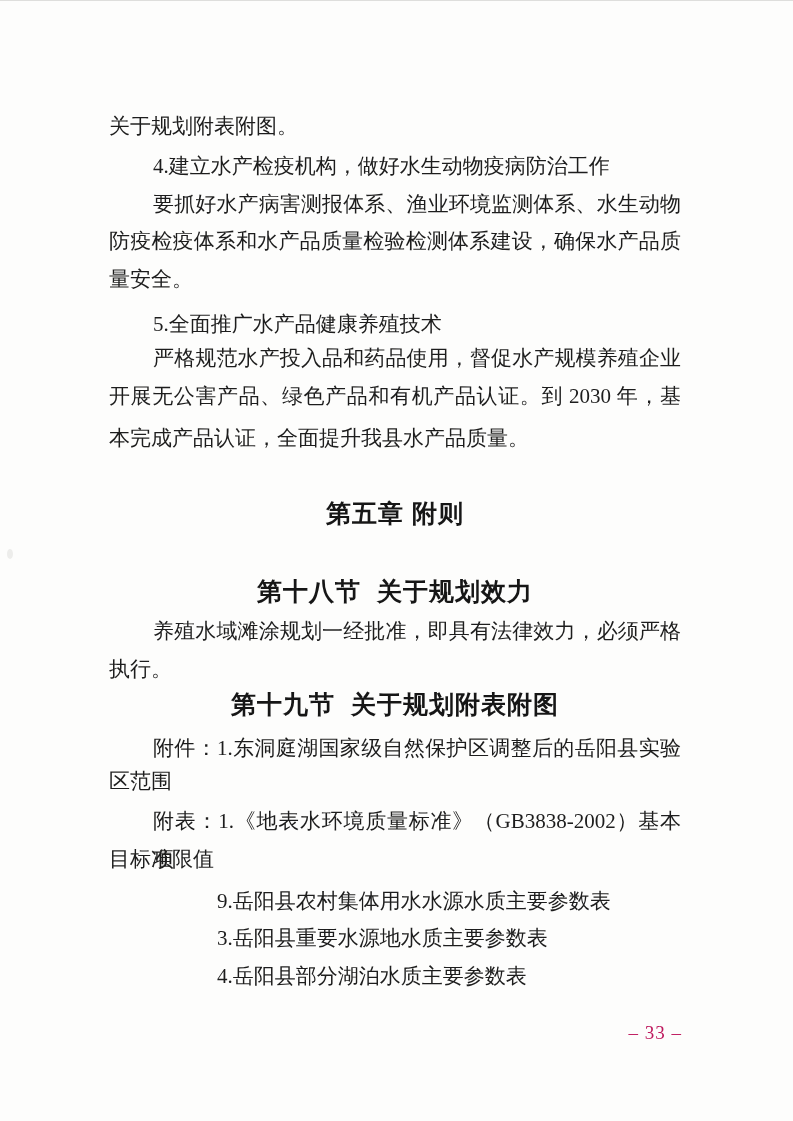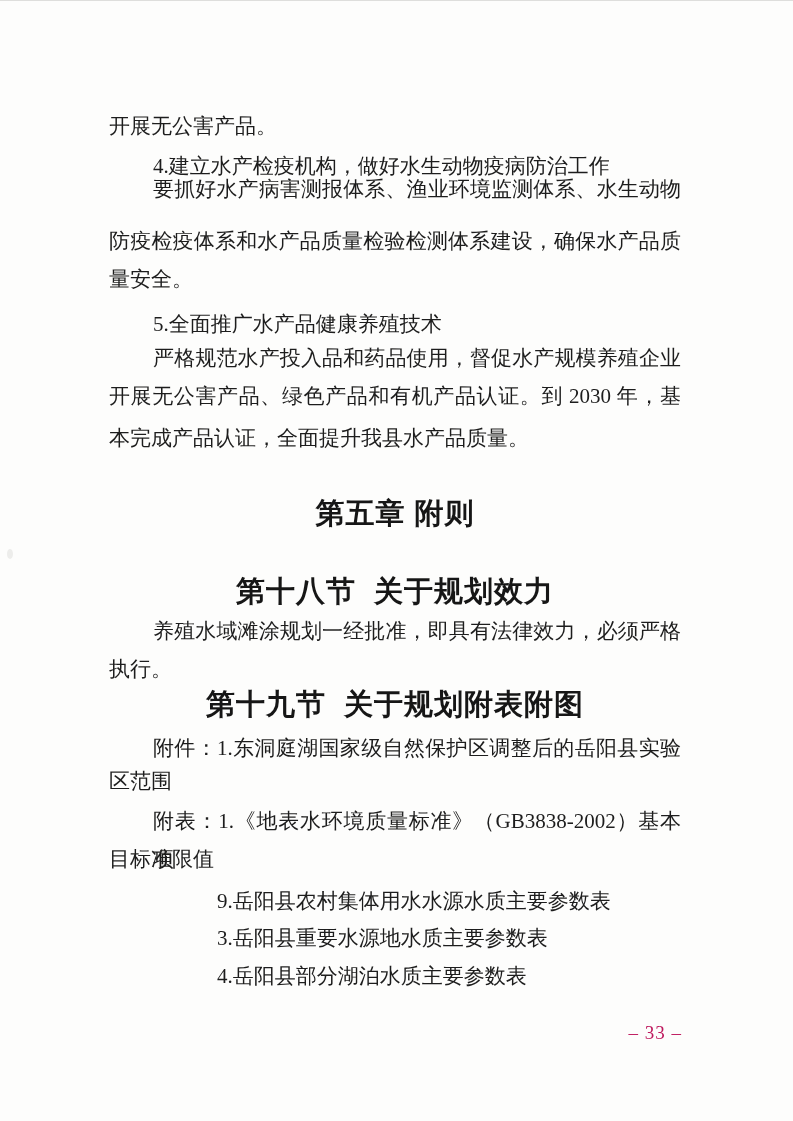--- a/index.html
+++ b/index.html
@@ -23,40 +23,40 @@
     position:absolute;left:109px;width:572px;
     font-size:21px;line-height:38px;
     white-space:pre-wrap;
     box-sizing:border-box;
   }
   .indent{padding-left:44px;}
   .indent-list{padding-left:108px;}
   .j{text-align:justify;text-align-last:justify;}
   .heading{
     font-family:"Liberation Sans","DejaVu Sans",sans-serif;
-    font-weight:700;font-size:29px;line-height:30px;
+    font-weight:700;font-size:25px;line-height:30px;
     text-align:center;text-align-last:center;
     letter-spacing:1px;color:#161616;
   }
   .page-number{
     position:absolute;top:1020px;right:111px;
     font-size:19px;line-height:26px;letter-spacing:1px;color:#be185d;
     font-family:"Liberation Serif","DejaVu Serif",serif;
   }
 </style>
 </head>
 <body>
 
 <div class="page">
   <div class="scan-edge"></div>
   <div class="speck"></div>
 
-  <div class="line" style="top:107px">开展无公害产品。</div>
+  <div class="line" style="top:107px">关于规划附表附图。</div>
   <div class="line indent" style="top:147px">4.建立水产检疫机构，做好水生动物疫病防治工作</div>
-  <div class="line indent j" style="top:170px">要抓好水产病害测报体系、渔业环境监测体系、水生动物</div>
+  <div class="line indent j" style="top:185px">要抓好水产病害测报体系、渔业环境监测体系、水生动物</div>
   <div class="line" style="top:260px">量安全。</div>
   <div class="line j" style="top:222px">防疫检疫体系和水产品质量检验检测体系建设，确保水产品质</div>
   <div class="line indent" style="top:305px">5.全面推广水产品健康养殖技术</div>
   <div class="line indent j" style="top:339px">严格规范水产投入品和药品使用，督促水产规模养殖企业</div>
   <div class="line j" style="top:377px">开展无公害产品、绿色产品和有机产品认证。到 2030 年，基</div>
   <div class="line" style="top:419px">本完成产品认证，全面提升我县水产品质量。</div>
 
   <div class="line heading" style="top:498px">第五章 附则</div>
   <div class="line heading" style="top:576px">第十八节  关于规划效力</div>
 

